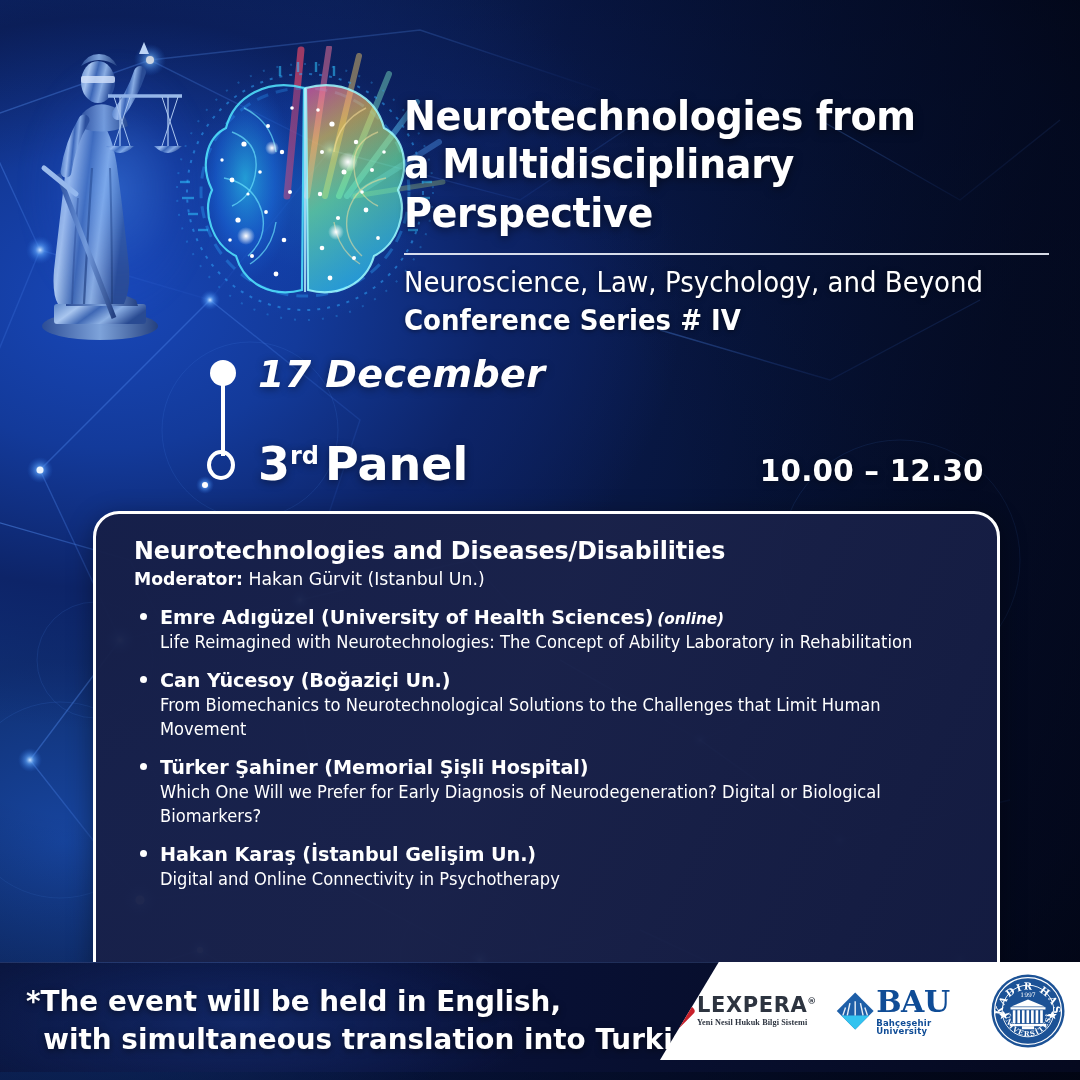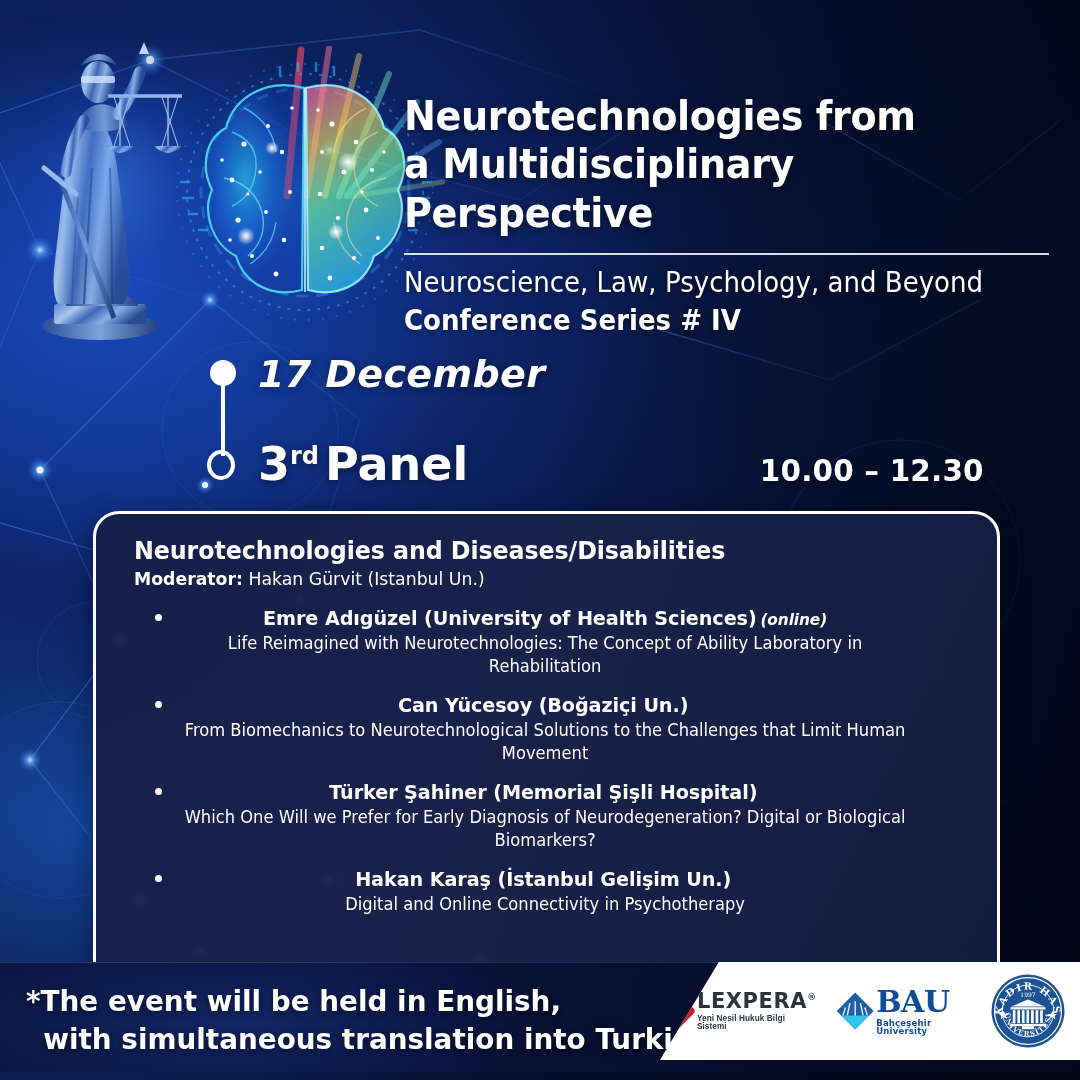--- a/index.html
+++ b/index.html
@@ -227,23 +227,22 @@
     font-family: "DejaVu Sans", sans-serif;
     font-size: 18px;
     transform: scaleX(0.96);
     transform-origin: left center;
     margin: 0 0 16px 0;
   }
   .moderator .mod-label { font-weight: bold; }
 
   .speaker-list {
     list-style: none;
-    margin: 17px;
+    margin: 2px;
     padding: 0;
-    text-align: center;
   }
   .speaker {
     position: relative;
     padding-left: 24px;
     margin-bottom: 14px;
   }
   .speaker .bullet {
     position: absolute;
     left: 4px;
     top: 8px;
@@ -348,21 +347,21 @@
   .lex-word {
     color: #2d3440;
     font-family: "DejaVu Sans", sans-serif;
     font-size: 21px;
     font-weight: bold;
     letter-spacing: 0.6px;
   }
   .lex-word sup { font-size: 9px; }
   .lex-tag {
     color: #2d3440;
-    font-family: Liberation Sans, sans-serif;
+    font-family: Liberation Serif, serif;
     font-size: 8.2px;
     font-weight: bold;
     letter-spacing: 0.1px;
     margin-top: 3px;
   }
 
   .logo-bau { display: flex; align-items: center; gap: 1px; }
   .bau-text { line-height: 1; }
   .bau-word {
     color: #0f4c96;

